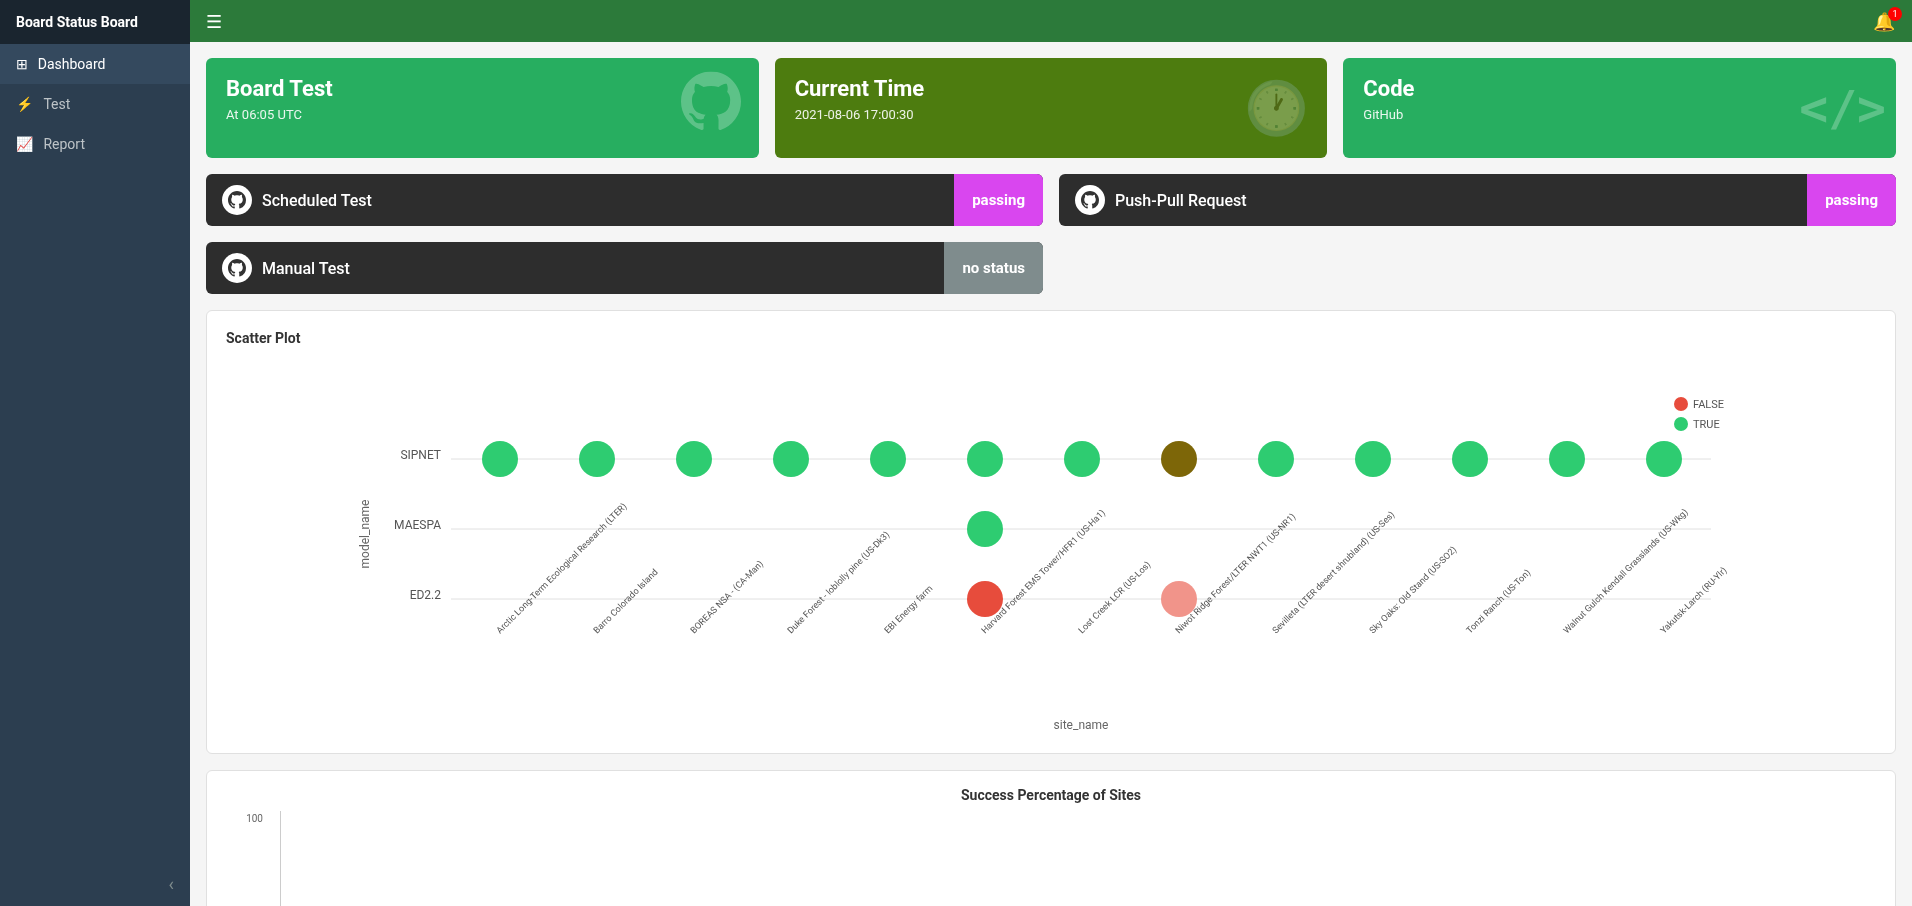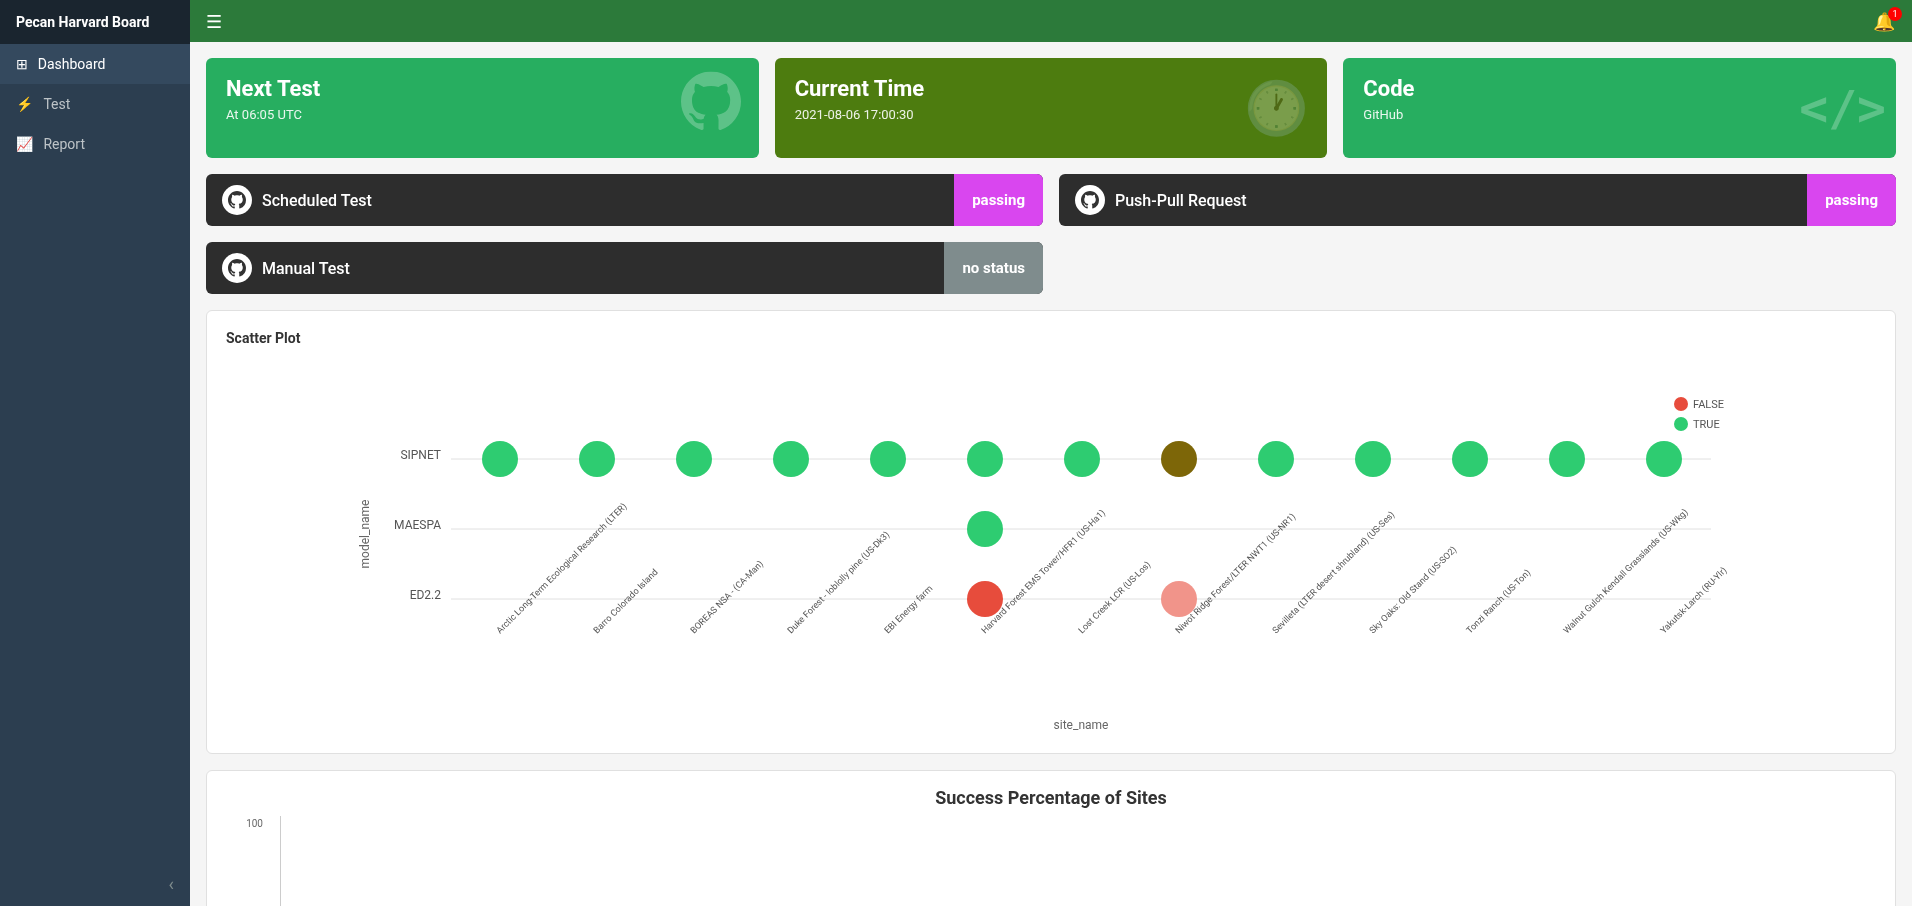--- a/index.html
+++ b/index.html
@@ -180,21 +180,21 @@
 
     
     #bar-section {
       background: white;
       margin: 0 16px 16px;
       border-radius: 6px;
       padding: 16px;
       border: 1px solid #e0e0e0;
     }
     #bar-section h3 {
-      font-size: 18px;
+      font-size: 14px;
       color: #333;
       margin-bottom: 8px;
       text-align: center;
     }
     .bar-col {
       display: flex;
       flex-direction: column;
       align-items: center;
       flex: 1;
     }
@@ -213,21 +213,21 @@
       padding: 2px 0;
       text-align: right;
       width: 30px;
       flex-shrink: 0;
     }
   </style>
 </head>
 <body>
 
 <div id="sidebar">
-  <div id="sidebar-header">Pecan Harvard Board</div>
+  <div id="sidebar-header">Board Status Board</div>
   <div class="sidebar-item active">
     <span class="icon">⊞</span>
     <span>Dashboard</span>
   </div>
   <div class="sidebar-item">
     <span class="icon">⚡</span>
     <span>Test</span>
   </div>
   <div class="sidebar-item">
     <span class="icon">📈</span>
@@ -241,21 +241,21 @@
   <div id="topbar">
     <span class="menu-icon">☰</span>
     <div class="bell-area">
       🔔
       <span class="badge">1</span>
     </div>
   </div>
 
   <div id="cards-row">
     <div class="card card-green">
-      <div class="card-title">Next Test</div>
+      <div class="card-title">Board Test</div>
       <div class="card-subtitle">At 06:05 UTC</div>
       <div class="card-icon">
         <svg width="60" height="60" viewBox="0 0 24 24" fill="white">
           <path d="M12 0C5.37 0 0 5.37 0 12c0 5.31 3.435 9.795 8.205 11.385.6.105.825-.255.825-.57 0-.285-.015-1.23-.015-2.235-3.015.555-3.795-.735-4.035-1.41-.135-.345-.72-1.41-1.23-1.695-.42-.225-1.02-.78-.015-.795.945-.015 1.62.87 1.845 1.23 1.08 1.815 2.805 1.305 3.495.99.105-.78.42-1.305.765-1.605-2.67-.3-5.46-1.335-5.46-5.925 0-1.305.465-2.385 1.23-3.225-.12-.3-.54-1.53.12-3.18 0 0 1.005-.315 3.3 1.23.96-.27 1.98-.405 3-.405s2.04.135 3 .405c2.295-1.56 3.3-1.23 3.3-1.23.66 1.65.24 2.88.12 3.18.765.84 1.23 1.905 1.23 3.225 0 4.605-2.805 5.625-5.475 5.925.435.375.81 1.095.81 2.22 0 1.605-.015 2.895-.015 3.3 0 .315.225.69.825.57A12.02 12.02 0 0024 12c0-6.63-5.37-12-12-12z"></path>
         </svg>
       </div>
     </div>
 
     <div class="card card-red">
       <div class="card-title">Current Time</div>

